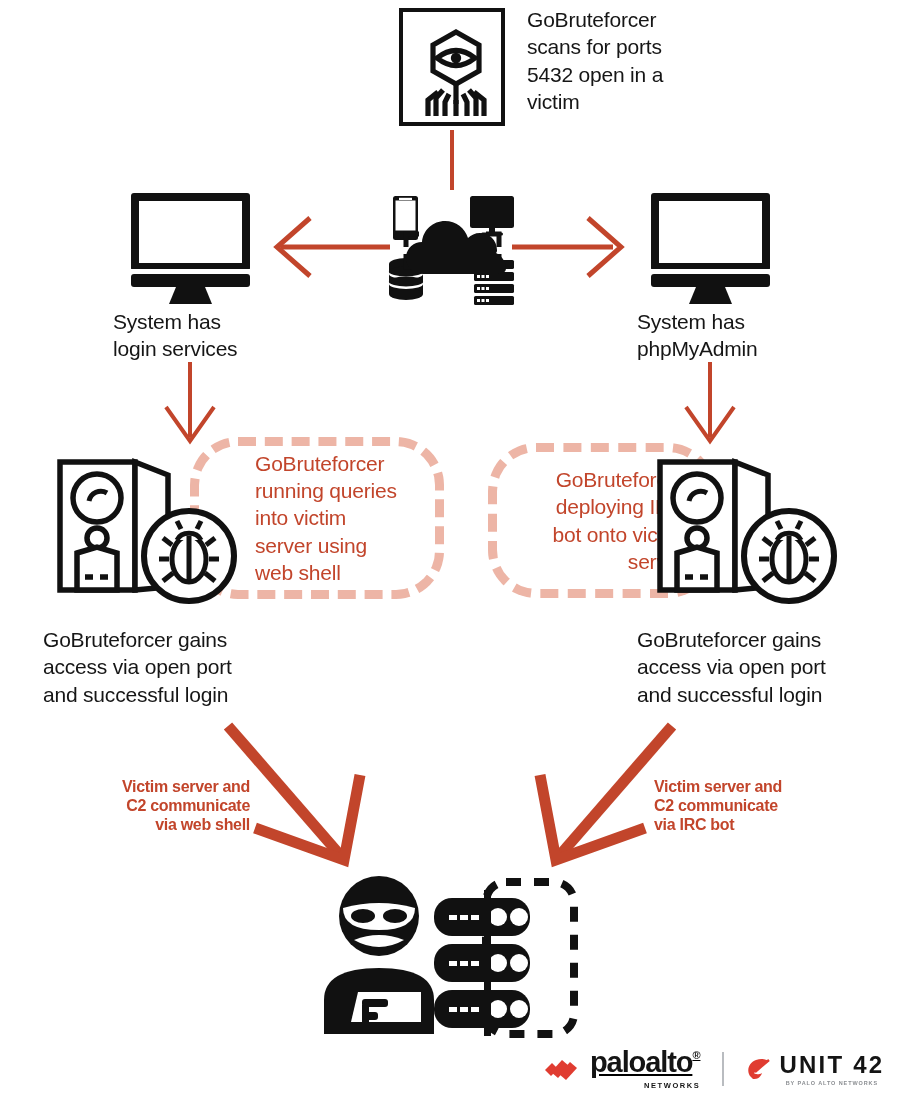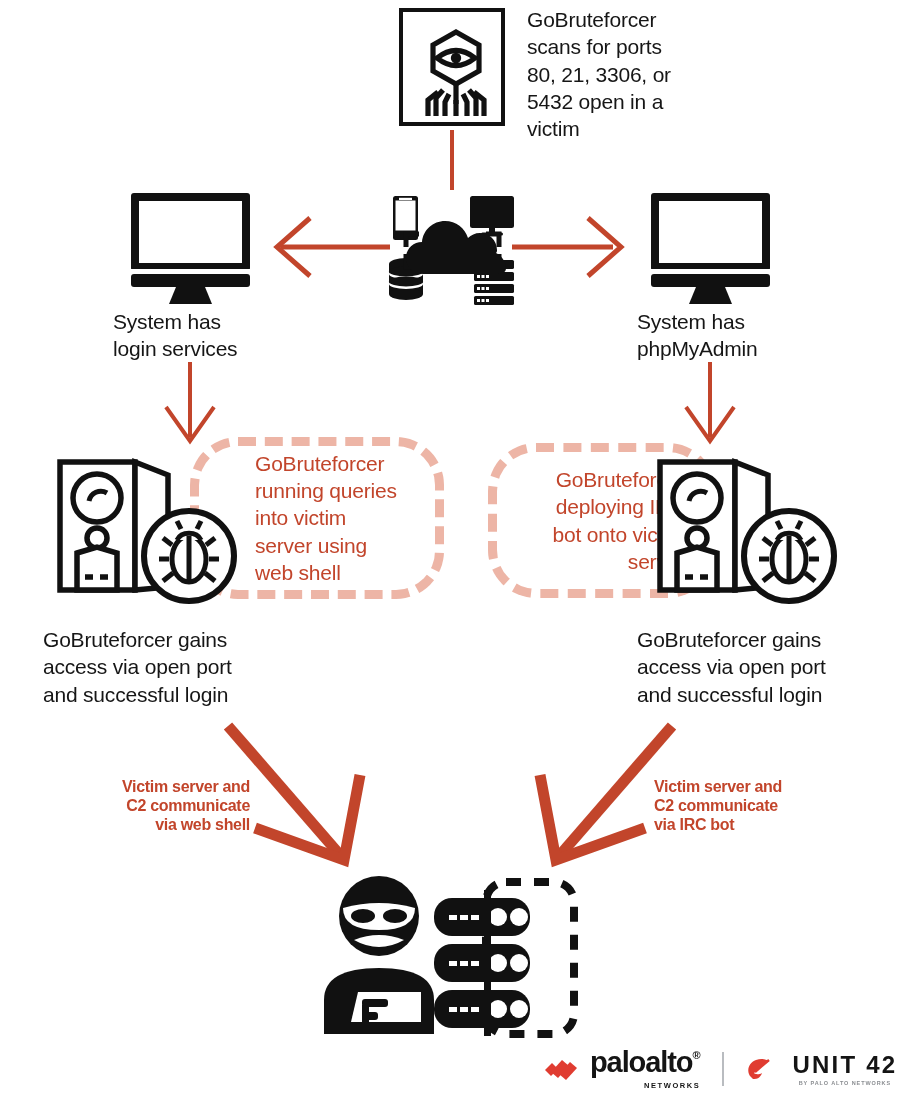--- a/index.html
+++ b/index.html
@@ -180,21 +180,20 @@
         <polyline points="71,80 81,88 81,104"></polyline>
 
         <line x1="53" y1="88" x2="53" y2="104"></line>
       </g>
     </svg>
   </div>
 
   <div class="abs txt-black" style="left:527px; top:6px; width:200px;">
     <div>GoBruteforcer</div>
     <div>scans for ports</div>
-    <div>80, 21, 3306, or</div>
     <div>5432 open in a</div>
     <div>victim</div>
   </div>
 
   <div class="abs" style="left:376px; top:186px; width:152px; height:122px;">
     <svg viewBox="0 0 152 122" width="152" height="122">
 
       <g>
         <rect x="17" y="10" width="25" height="44" rx="2.5" fill="#111"></rect>
         <rect x="19.5" y="14.5" width="20" height="30" fill="#fff"></rect>
@@ -446,35 +445,35 @@
 
     <div style="display:flex; align-items:center;">
       <svg width="40" height="34" viewBox="0 0 40 34">
         <g fill="#E03C31">
           <polygon points="6,20 17,8 24,14 13,26"></polygon>
           <polygon points="14,22 25,10 32,16 21,28"></polygon>
           <polygon points="0,18 7,11 13,17 6,24"></polygon>
         </g>
       </svg>
       <div style="margin-left:5px;">
-        <div style="display:flex; align-items:flex-start;">
+        <div style="display:flex; align-items:flex-start;text-decoration:underline;">
           <span class="pan-word">paloalto</span>
           <span style="font-size:11px; font-weight:700; color:#141414; margin-top:1px;">®</span>
         </div>
         <div class="pan-sub">NETWORKS</div>
       </div>
     </div>
 
     <div class="logo-divider"></div>
 
     <div style="display:flex; align-items:center;">
       <svg width="26" height="28" viewBox="0 0 26 28">
         <path d="M5,22 C0,17 2,8 10,5 C15,3 20,4 23,6 L8,18 C8,18 11,21 16,18 C16,18 14,25 7,24 Z" fill="#E03C31"></path>
         <path d="M23,5 L9,17" stroke="#E03C31" stroke-width="2.4" fill="none"></path>
       </svg>
-      <div style="margin-left:20px;">
+      <div style="margin-left:7px;">
         <div class="u42-word">UNIT 42</div>
         <div class="u42-sub">BY PALO ALTO NETWORKS</div>
       </div>
     </div>
   </div>
 
 </div>
 
 </body></html>

